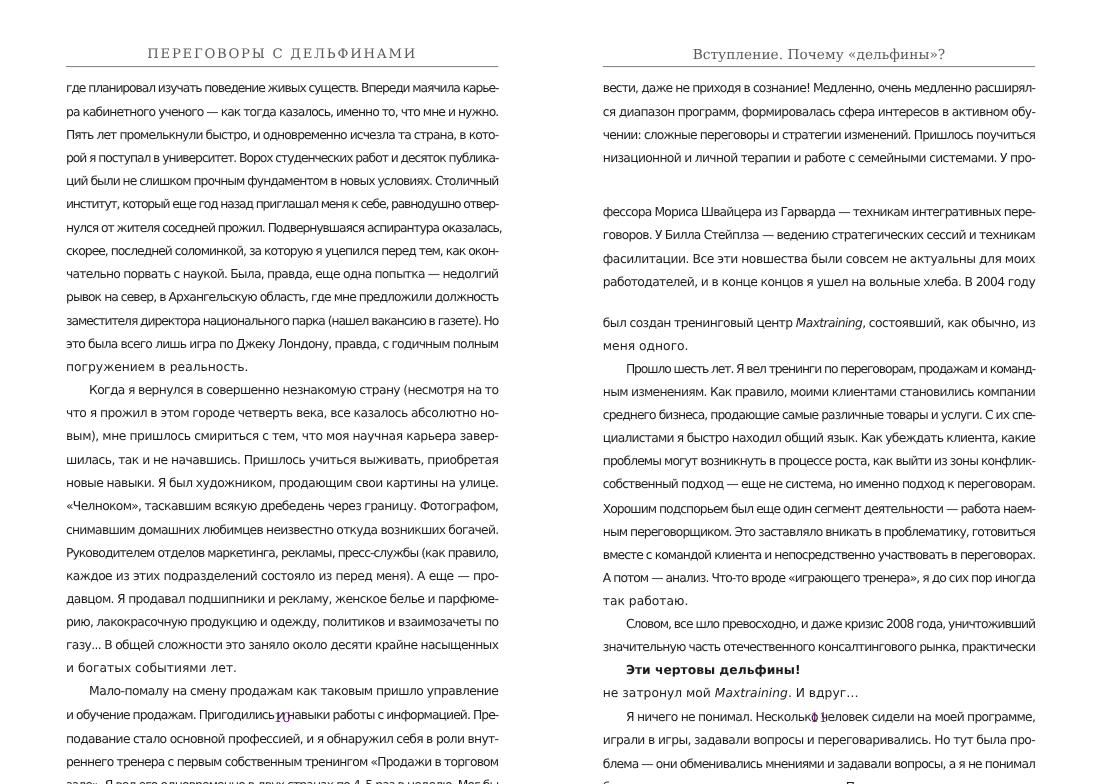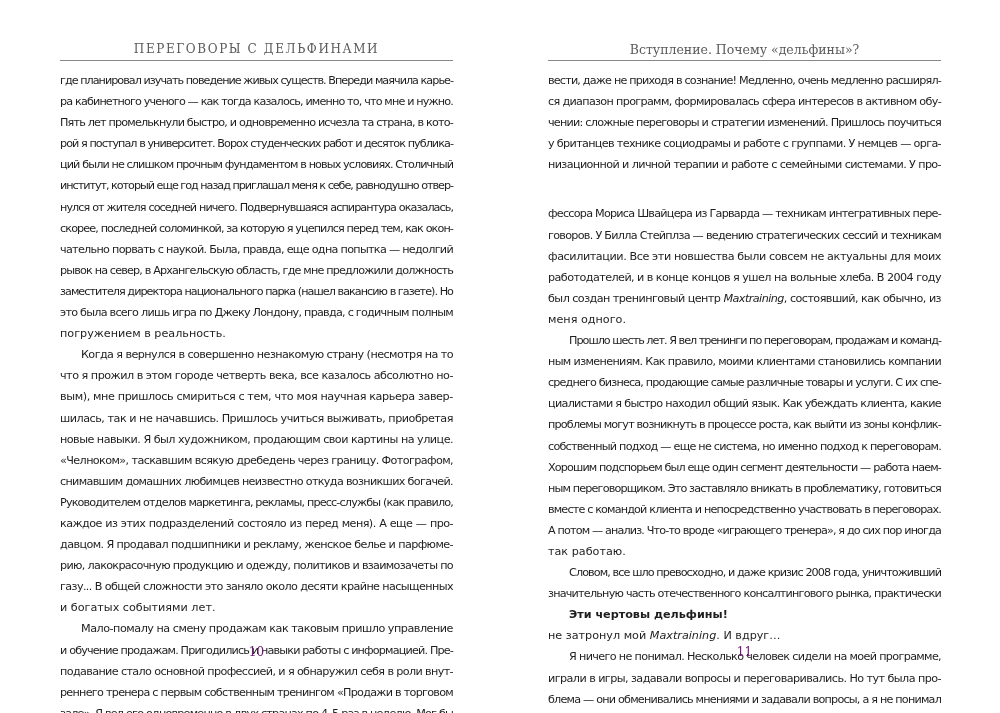--- a/index.html
+++ b/index.html
@@ -40,21 +40,21 @@
 <div class="page left">
   <div class="running-head caps">ПЕРЕГОВОРЫ С ДЕЛЬФИНАМИ</div>
   <div class="rule"></div>
   <div class="body-text">
     <span class="line" style="letter-spacing: -0.971px;">где планировал изучать поведение живых существ. Впереди маячила карье-</span>
     <span class="line" style="letter-spacing: -0.843px;">ра кабинетного ученого — как тогда казалось, именно то, что мне и нужно.</span>
     <span class="line" style="letter-spacing: -0.821px;">Пять лет промелькнули быстро, и одновременно исчезла та страна, в кото-</span>
     <span class="line" style="letter-spacing: -0.948px;">рой я поступал в университет. Ворох студенческих работ и десяток публика-</span>
     <span class="line" style="letter-spacing: -0.885px;">ций были не слишком прочным фундаментом в новых условиях. Столичный</span>
     <span class="line" style="letter-spacing: -1.023px;">институт, который еще год назад приглашал меня к себе, равнодушно отвер-</span>
-    <span class="line" style="letter-spacing: -0.939px;">нулся от жителя соседней ничего. Подвернувшаяся аспирантура оказалась,</span>
+    <span class="line" style="letter-spacing: -0.939px;">нулся от жителя соседней прожил. Подвернувшаяся аспирантура оказалась,</span>
     <span class="line" style="letter-spacing: -0.883px;">скорее, последней соломинкой, за которую я уцепился перед тем, как окон-</span>
     <span class="line" style="letter-spacing: -0.701px;">чательно порвать с наукой. Была, правда, еще одна попытка — недолгий</span>
     <span class="line" style="letter-spacing: -0.838px;">рывок на север, в Архангельскую область, где мне предложили должность</span>
     <span class="line" style="letter-spacing: -0.961px;">заместителя директора национального парка (нашел вакансию в газете). Но</span>
     <span class="line" style="letter-spacing: -0.749px;">это была всего лишь игра по Джеку Лондону, правда, с годичным полным</span>
     <span class="line last">погружением в реальность.</span>
     <span class="line indent" style="letter-spacing: -0.574px;">Когда я вернулся в совершенно незнакомую страну (несмотря на то</span>
     <span class="line" style="letter-spacing: -0.496px;">что я прожил в этом городе четверть века, все казалось абсолютно но-</span>
     <span class="line" style="letter-spacing: -0.383px;">вым), мне пришлось смириться с тем, что моя научная карьера завер-</span>
     <span class="line" style="letter-spacing: -0.486px;">шилась, так и не начавшись. Пришлось учиться выживать, приобретая</span>
@@ -76,27 +76,26 @@
   <div class="folio">10</div>
 </div>
 
 <div class="page right">
   <div class="running-head">Вступление. Почему «дельфины»?</div>
   <div class="rule"></div>
   <div class="body-text">
     <span class="line" style="letter-spacing: -0.809px;">вести, даже не приходя в сознание! Медленно, очень медленно расширял-</span>
     <span class="line" style="letter-spacing: -0.673px;">ся диапазон программ, формировалась сфера интересов в активном обу-</span>
     <span class="line" style="letter-spacing: -0.759px;">чении: сложные переговоры и стратегии изменений. Пришлось поучиться</span>
-    <span class="line" style="letter-spacing: -0.663px;">у британцев технике социодрамы и работе с группами. У немцев — орга-</span>
     <span class="line" style="letter-spacing: -0.612px;">низационной и личной терапии и работе с семейными системами. У про-</span>
     <span class="line" style="letter-spacing: -0.761px; margin-top: 28px;">фессора Мориса Швайцера из Гарварда — техникам интегративных пере-</span>
     <span class="line" style="letter-spacing: -0.713px;">говоров. У Билла Стейплза — ведению стратегических сессий и техникам</span>
     <span class="line" style="letter-spacing: -0.417px;">фасилитации. Все эти новшества были совсем не актуальны для моих</span>
     <span class="line" style="letter-spacing: -0.559px;">работодателей, и в конце концов я ушел на вольные хлеба. В 2004 году</span>
-    <span class="line" style="letter-spacing: -0.546px;"><span>был создан тренинговый центр </span><span class="it">Maxtraining</span><span>, состоявший, как обычно, из</span></span>
+    <span class="line" style="letter-spacing: -0.546px; margin-top: 16px;"><span>был создан тренинговый центр </span><span class="it">Maxtraining</span><span>, состоявший, как обычно, из</span></span>
     <span class="line last">меня одного.</span>
     <span class="line indent" style="letter-spacing: -0.978px;">Прошло шесть лет. Я вел тренинги по переговорам, продажам и команд-</span>
     <span class="line" style="letter-spacing: -0.65px;">ным изменениям. Как правило, моими клиентами становились компании</span>
     <span class="line" style="letter-spacing: -0.838px;">среднего бизнеса, продающие самые различные товары и услуги. С их спе-</span>
     <span class="line" style="letter-spacing: -0.694px;">циалистами я быстро находил общий язык. Как убеждать клиента, какие</span>
     <span class="line" style="letter-spacing: -0.82px;">проблемы могут возникнуть в процессе роста, как выйти из зоны конфлик-</span>
     <span class="line" style="letter-spacing: -0.77px;">собственный подход — еще не система, но именно подход к переговорам.</span>
     <span class="line" style="letter-spacing: -0.857px;">Хорошим подспорьем был еще один сегмент деятельности — работа наем-</span>
     <span class="line" style="letter-spacing: -0.84px;">ным переговорщиком. Это заставляло вникать в проблематику, готовиться</span>
     <span class="line" style="letter-spacing: -0.84px;">вместе с командой клиента и непосредственно участвовать в переговорах.</span>

